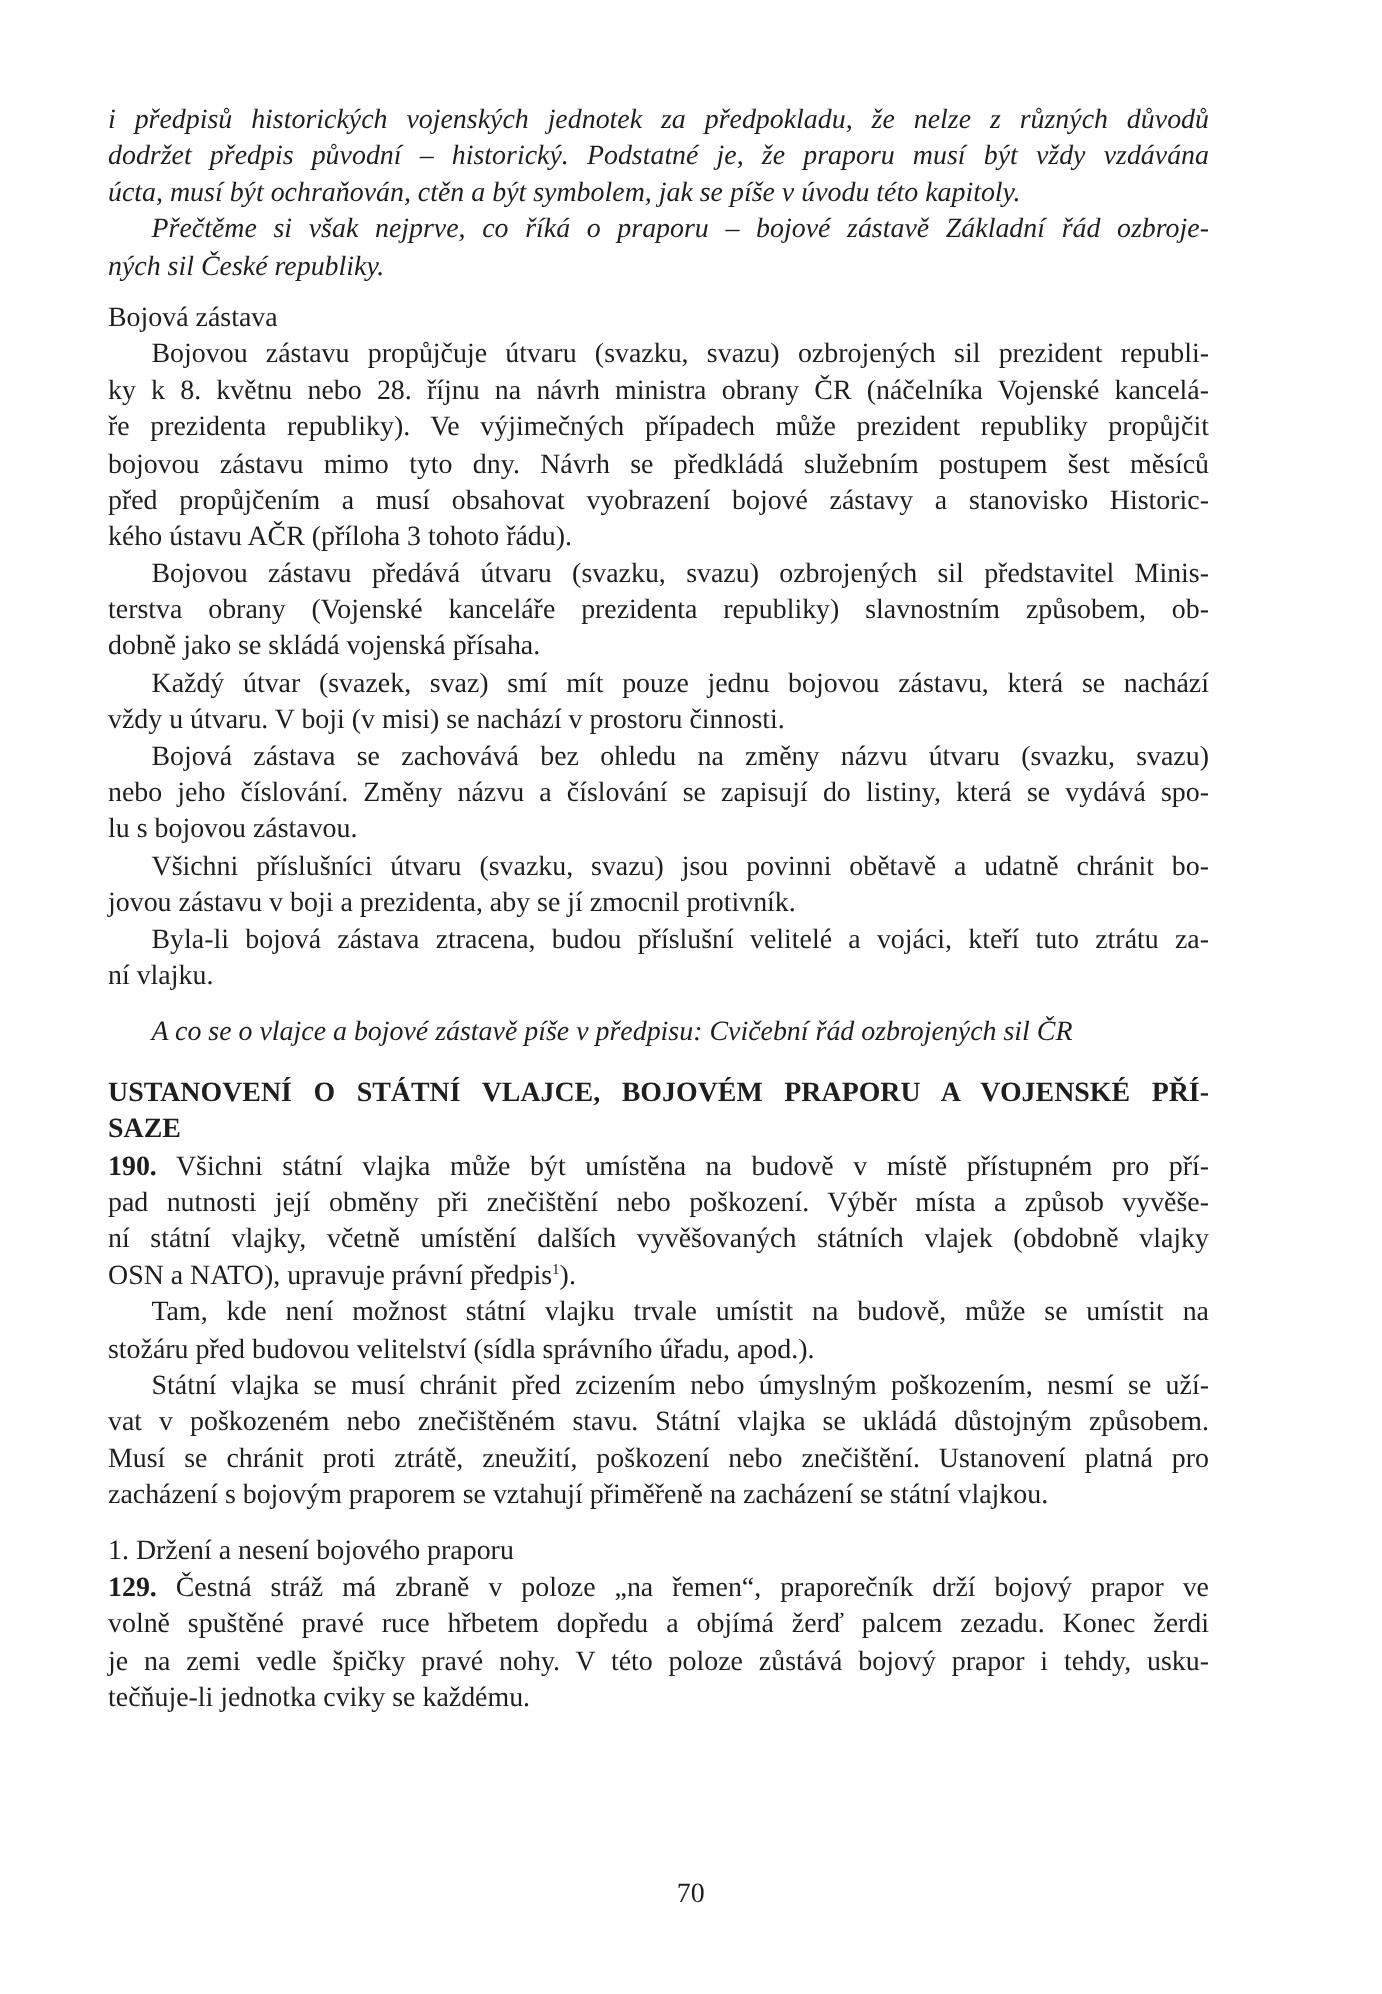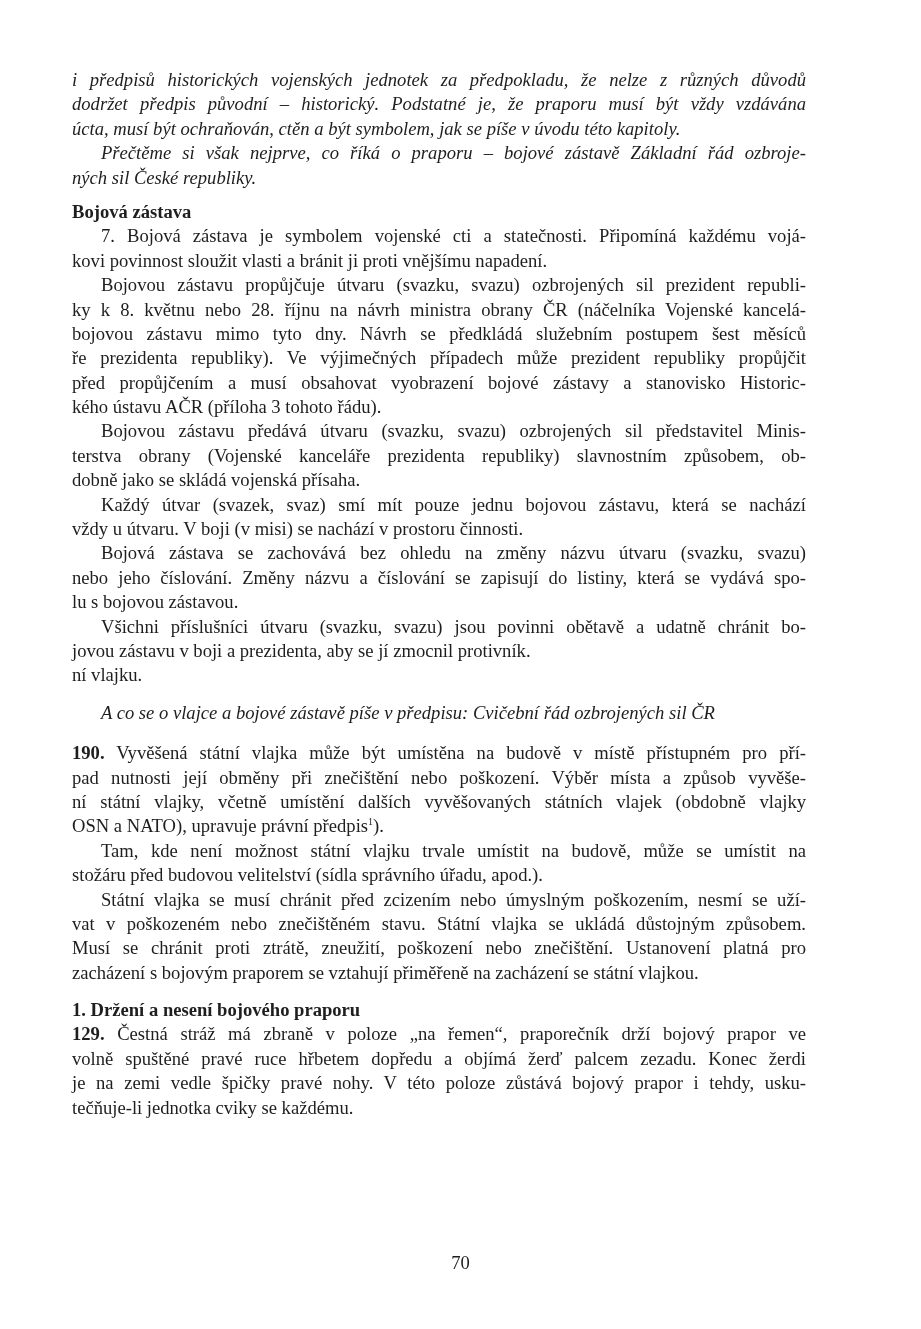--- a/index.html
+++ b/index.html
@@ -7,21 +7,21 @@
   .page {
     position: absolute; left: 72px; top: 68px; width: 734px;
     font-family: "Liberation Serif", "DejaVu Serif", serif;
     font-size: 18.6px; color: #1e1e1e; line-height: 24.4px;
   }
   .ln { display: block; text-align: justify; text-align-last: justify; white-space: nowrap; height: 24.4px; }
   .ln.last { text-align-last: left; }
   .ln.ind { text-indent: 29px; }
   .it { font-style: italic; }
   .b { font-weight: bold; }
-  .heading { font-weight: bold; display: block; height: 24.4px; }
+  .heading { font-weight: normal; display: block; height: 24.4px; }
   .gap-s { height: 10px; }
   .gap-m { height: 13px; }
   .gap-l { height: 16px; }
   .intro-line { display: block; font-style: italic; text-indent: 29px; height: 24.4px; }
   .page-number {
     position: absolute; left: 0; width: 921px; top: 1252px; text-align: center;
     font-family: "Liberation Serif", "DejaVu Serif", serif; font-size: 18.6px; color: #1e1e1e;
   }
   sup { font-size: 10px; line-height: 0; vertical-align: 7px; }
 </style>
@@ -36,28 +36,24 @@
     <span class="ln last">úcta, musí být ochraňován, ctěn a být symbolem, jak se píše v úvodu této kapitoly.</span>
     <span class="ln ind">Přečtěme si však nejprve, co říká o praporu – bojové zástavě Základní řád ozbroje-</span>
     <span class="ln last">ných sil České republiky.</span>
   </div>
 
   <div class="gap-s"></div>
 
   <span class="heading">Bojová zástava</span>
 
   <div>
-    <span class="ln ind">7. Bojová zástava je symbolem vojenské cti a statečnosti. Připomíná každému vojá-</span>
-    <span class="ln last">kovi povinnost sloužit vlasti a bránit ji proti vnějšímu napadení.</span>
-  </div>
-  <div>
     <span class="ln ind">Bojovou zástavu propůjčuje útvaru (svazku, svazu) ozbrojených sil prezident republi-</span>
     <span class="ln">ky k 8. květnu nebo 28. říjnu na návrh ministra obrany ČR (náčelníka Vojenské kancelá-</span>
+    <span class="ln">ře prezidenta republiky). Ve výjimečných případech může prezident republiky propůjčit</span>
     <span class="ln">bojovou zástavu mimo tyto dny. Návrh se předkládá služebním postupem šest měsíců</span>
-    <span class="ln">ře prezidenta republiky). Ve výjimečných případech může prezident republiky propůjčit</span>
     <span class="ln">před propůjčením a musí obsahovat vyobrazení bojové zástavy a stanovisko Historic-</span>
     <span class="ln last">kého ústavu AČR (příloha 3 tohoto řádu).</span>
   </div>
   <div>
     <span class="ln ind">Bojovou zástavu předává útvaru (svazku, svazu) ozbrojených sil představitel Minis-</span>
     <span class="ln">terstva obrany (Vojenské kanceláře prezidenta republiky) slavnostním způsobem, ob-</span>
     <span class="ln last">dobně jako se skládá vojenská přísaha.</span>
   </div>
   <div>
     <span class="ln ind">Každý útvar (svazek, svaz) smí mít pouze jednu bojovou zástavu, která se nachází</span>
@@ -66,34 +62,39 @@
   <div>
     <span class="ln ind">Bojová zástava se zachovává bez ohledu na změny názvu útvaru (svazku, svazu)</span>
     <span class="ln">nebo jeho číslování. Změny názvu a číslování se zapisují do listiny, která se vydává spo-</span>
     <span class="ln last">lu s bojovou zástavou.</span>
   </div>
   <div>
     <span class="ln ind">Všichni příslušníci útvaru (svazku, svazu) jsou povinni obětavě a udatně chránit bo-</span>
     <span class="ln last">jovou zástavu v boji a prezidenta, aby se jí zmocnil protivník.</span>
   </div>
   <div>
+    <span class="ln ind">Byla-li bojová zástava ztracena, budou příslušní velitelé a vojáci, kteří tuto ztrátu za-</span>
   </div>
   <div>
     <span class="ln last">ní vlajku.</span>
   </div>
 
   <div class="gap-m"></div>
 
   <span class="intro-line">A co se o vlajce a bojové zástavě píše v předpisu: Cvičební řád ozbrojených sil ČR</span>
 
   <div class="gap-l"></div>
 
+  <div class="b">
+    <span class="ln">USTANOVENÍ O STÁTNÍ VLAJCE, BOJOVÉM PRAPORU A VOJENSKÉ PŘÍ-</span>
+    <span class="ln last">SAZE</span>
+  </div>
 
   <div>
-    <span class="ln"><span class="b">190.</span><span> Vyvěšená státní vlajka může být umístěna na budově v místě přístupném pro pří-</span></span>
+    <span class="ln"><span class="b">190.</span><span> Všichni státní vlajka může být umístěna na budově v místě přístupném pro pří-</span></span>
     <span class="ln">pad nutnosti její obměny při znečištění nebo poškození. Výběr místa a způsob vyvěše-</span>
     <span class="ln">ní státní vlajky, včetně umístění dalších vyvěšovaných státních vlajek (obdobně vlajky</span>
     <span class="ln last"><span>OSN a NATO), upravuje právní předpis</span><sup>1</sup><span>).</span></span>
   </div>
   <div>
     <span class="ln ind">Tam, kde není možnost státní vlajku trvale umístit na budově, může se umístit na</span>
     <span class="ln last">stožáru před budovou velitelství (sídla správního úřadu, apod.).</span>
   </div>
   <div>
     <span class="ln ind">Státní vlajka se musí chránit před zcizením nebo úmyslným poškozením, nesmí se uží-</span>

